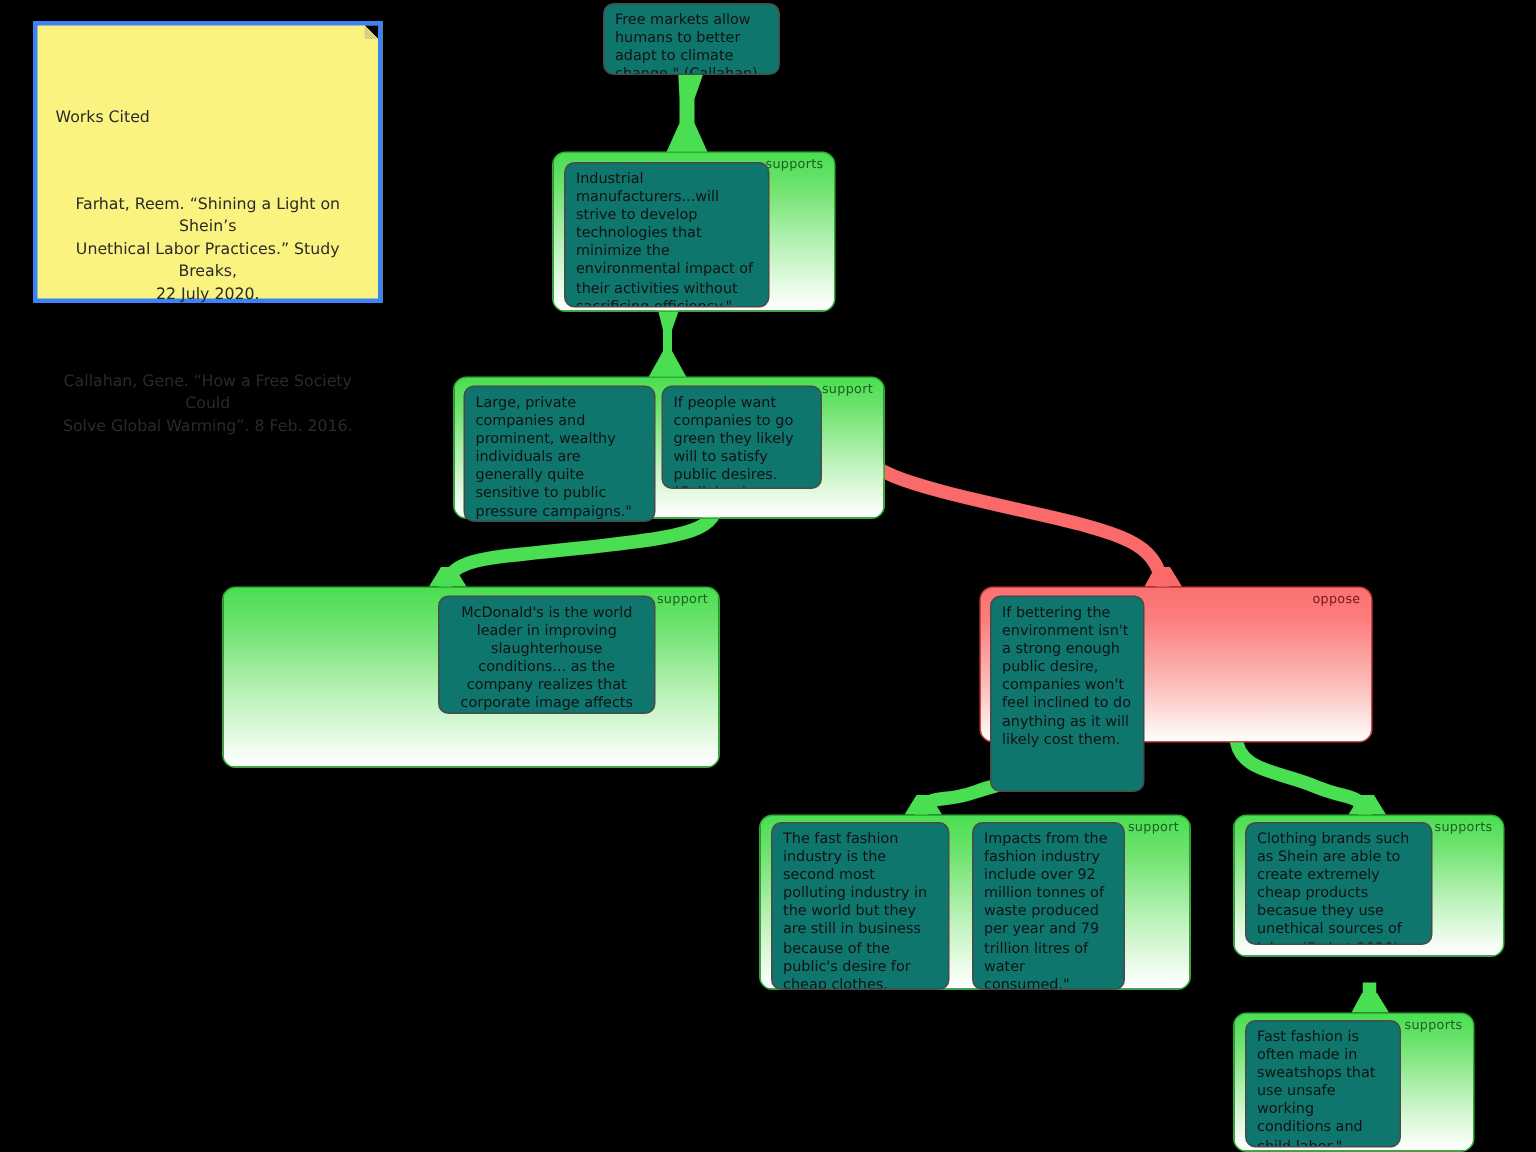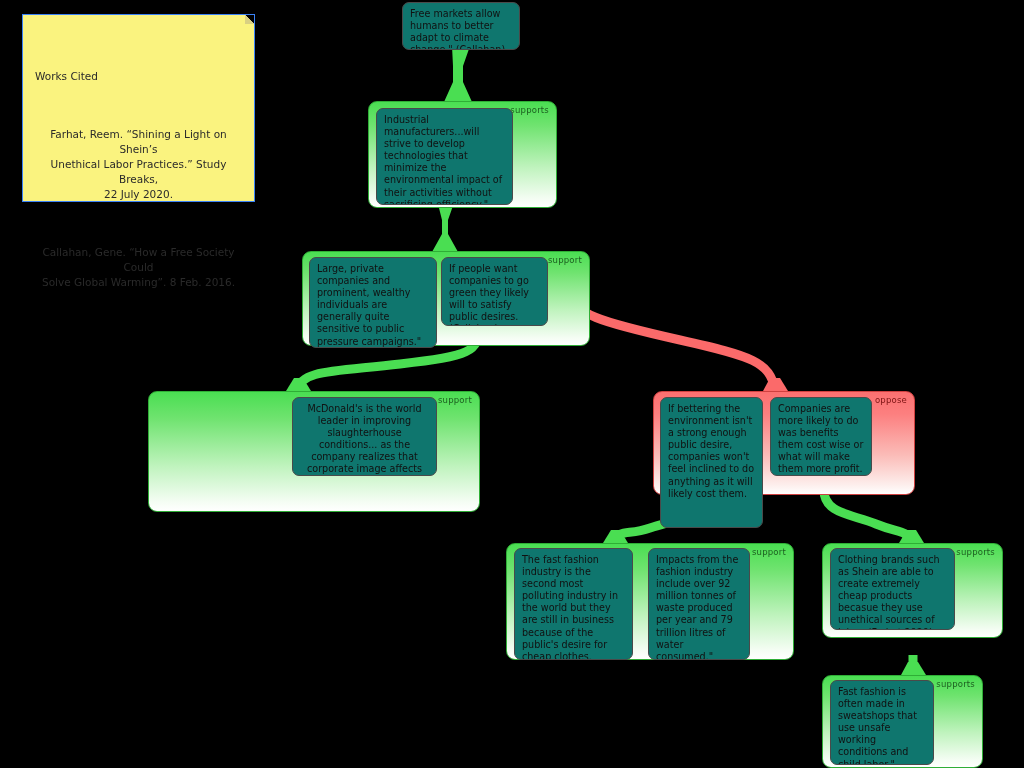--- a/index.html
+++ b/index.html
@@ -5,21 +5,21 @@
   html,body{margin:0;padding:0;background:#000;}
   body{width:1024px;height:768px;position:relative;overflow:hidden;
        font-family:"DejaVu Sans", sans-serif;}
 
   #canvas{position:absolute;left:0;top:0;width:1024px;height:768px;}
 
   
   .sticky{
     position:absolute;
     background:#faf37f;
-    border:1px solid #3b82f6;
+    border:3px solid #3b82f6;
     box-sizing:border-box;
     padding:9px 12px;
     font-size:10.5px;
     line-height:15px;
     color:#2a2a2a;
     white-space:pre-wrap;
   }
   .sticky .sticky-title{margin-bottom:13px;}
   .sticky .cite{margin-bottom:13px;text-align:center;}
   .sticky .cite:last-child{margin-bottom:0;}
@@ -123,21 +123,20 @@
 
   <div class="group support" style="left:148px;top:391px;width:332px;height:121px;">
     <span class="group-label">support</span>
   </div>
   <div class="card" style="left:292px;top:397px;width:145px;height:79px;text-align:center;">McDonald's is the world leader in improving slaughterhouse conditions... as the company realizes that corporate image affects consumers' buying decisions." (Callahan)</div>
 
   <div class="group oppose" style="left:653px;top:391px;width:262px;height:104px;">
     <span class="group-label">oppose</span>
   </div>
   <div class="card" style="left:660px;top:397px;width:103px;height:131px;">If bettering the environment isn't a strong enough public desire, companies won't feel inclined to do anything as it will likely cost them.</div>
-  <div class="card" style="left:770px;top:397px;width:102px;height:79px;">Companies are more likely to do was benefits them cost wise or what will make them more profit.</div>
 
   <div class="group support" style="left:506px;top:543px;width:288px;height:117px;">
     <span class="group-label">support</span>
   </div>
   <div class="card" style="left:514px;top:548px;width:119px;height:112px;">The fast fashion industry is the second most polluting industry in the world but they are still in business because of the public's desire for cheap clothes. (Farhat 2020)</div>
   <div class="card" style="left:648px;top:548px;width:102px;height:112px;">Impacts from the fashion industry include over 92 million tonnes of waste produced per year and 79 trillion litres of water consumed." (Niinimäki 2020)</div>
 
   <div class="group support" style="left:822px;top:543px;width:181px;height:95px;">
     <span class="group-label">supports</span>
   </div>

